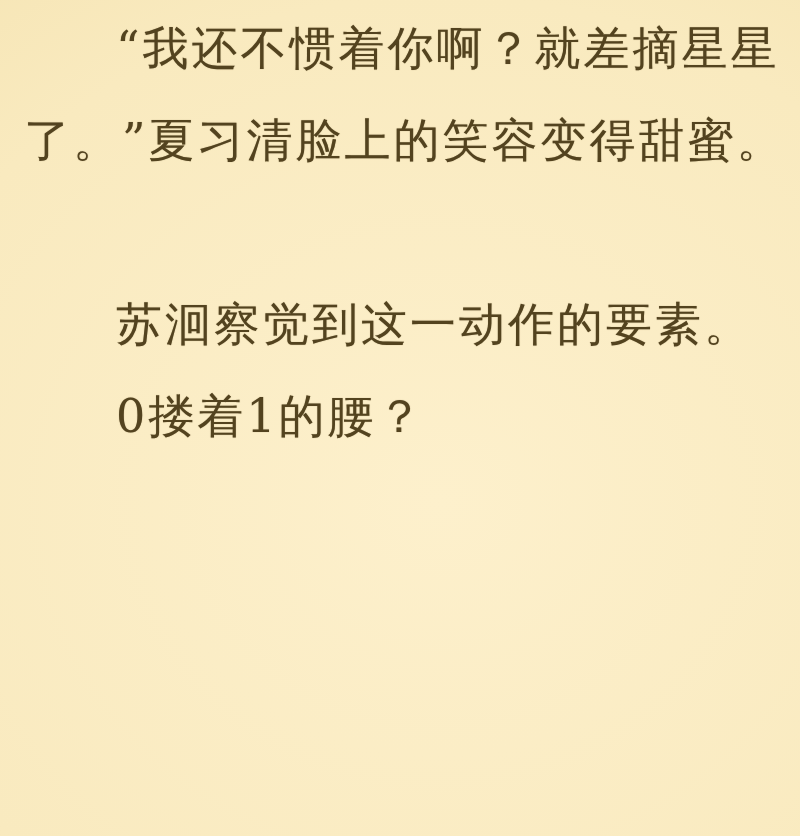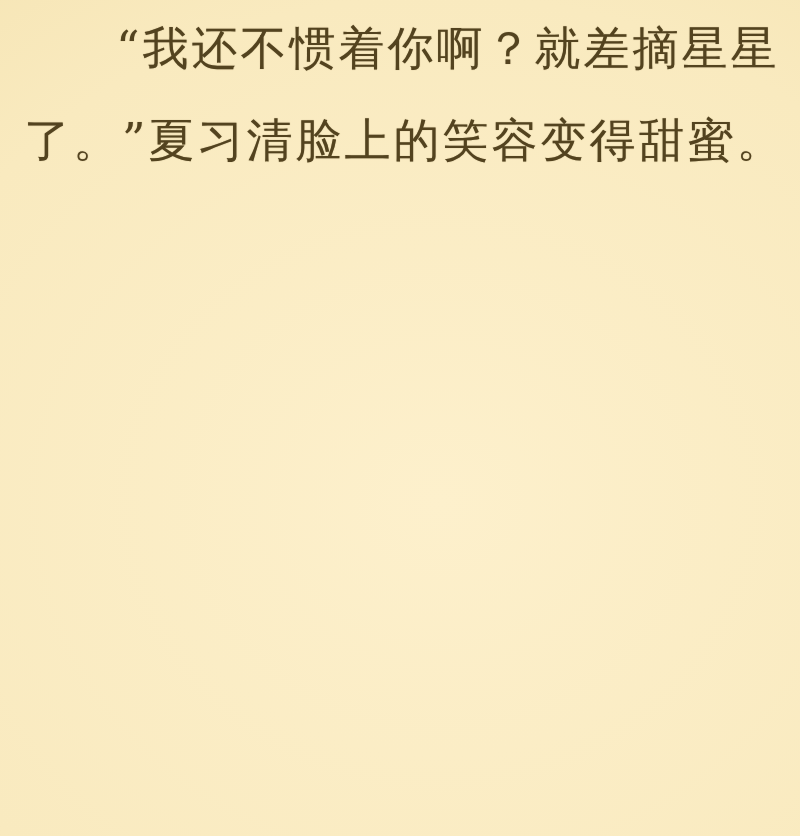--- a/index.html
+++ b/index.html
@@ -39,13 +39,15 @@
   }
   .page p.gap-after {
     margin-bottom: 92px;
   }
 </style>
 </head>
 <body>
 
 <div class="page">
   <p class="gap-after">“我还不惯着你啊？就差摘星星了。”夏习清脸上的笑容变得甜蜜。</p>
+  <p>苏洄察觉到这一动作的要素。</p>
+  <p>0搂着1的腰？</p>
 </div>
 
 </body></html>

